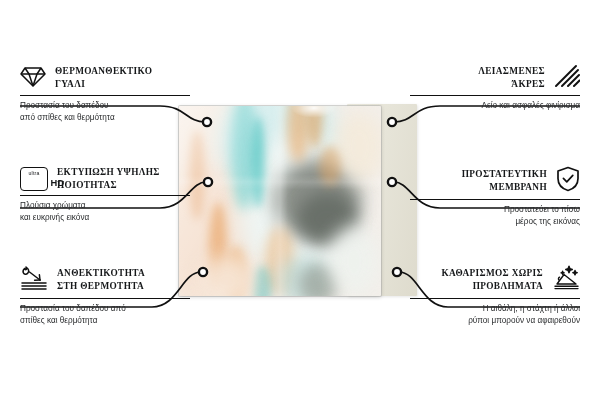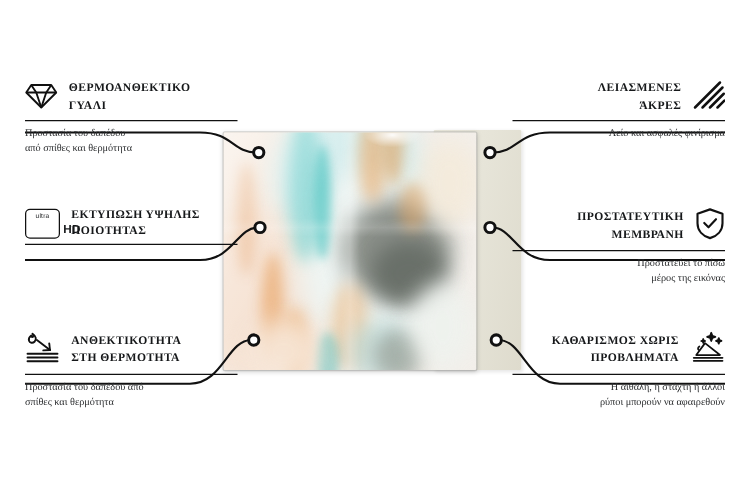--- a/index.html
+++ b/index.html
@@ -44,21 +44,21 @@
   .f-head.right{justify-content:flex-end;}
   .f-title{
     font-size:9.3px;font-weight:700;letter-spacing:.35px;line-height:13.2px;
     text-transform:uppercase;white-space:pre-line;
   }
   .f-title.left{text-align:left;}
   .f-title.right{text-align:right;}
   .rule{height:0;border-top:1.7px solid #111;margin-top:3px;}
   .f-desc{
     font-size:8.2px;line-height:11.6px;color:#2a2c2e;white-space:pre-line;
-    margin-top:4px;font-family:Liberation Serif, serif;
+    margin-top:4px;font-family:Liberation Sans, sans-serif;
   }
   .f-desc.right{text-align:right;}
 
   .icon{flex:0 0 auto;display:block;}
   .hdbadge{
     width:26px;height:22px;border:1.6px solid #111;border-radius:4px;
     display:flex;flex-direction:column;align-items:center;justify-content:center;
     font-family:"Liberation Sans","DejaVu Sans",sans-serif;line-height:1;
   }
   .hdbadge .u{font-size:5.2px;letter-spacing:.2px;margin-bottom:1px;}
@@ -143,20 +143,22 @@
   <div class="feature" style="left:20px;top:166px;width:170px;">
     <div class="f-head">
       <span class="icon hdbadge">
         <span class="u">ultra</span>
           <span class="h">HD</span>
       </span>
       <span class="f-title left">ΕΚΤΥΠΩΣΗ ΥΨΗΛΗΣ
 ΠΟΙΟΤΗΤΑΣ</span>
     </div>
     <div class="rule"></div>
+    <div class="f-desc">Πλούσια χρώματα
+και ευκρινής εικόνα</div>
   </div>
 
   <div class="feature" style="left:20px;top:265px;width:170px;">
     <div class="f-head">
       <span class="icon">
         <svg width="28" height="26" viewBox="0 0 28 26" fill="none" stroke="#111" stroke-width="1.5" stroke-linejoin="round" stroke-linecap="round">
           <path d="M6,2 C9,4 9.4,6.6 7.6,8.4 C6.2,9.8 3.8,9.4 3.2,7.6 C2.7,6 3.6,4.4 5,3.4 C5.1,5.2 6.4,5 6.6,3.6 C6.7,3 6.4,2.4 6,2 Z"></path>
           <path d="M9.5,7 L20,15"></path>
           <path d="M20,15 L14.6,15.3"></path>
             <path d="M20,15 L19.4,9.8"></path>

